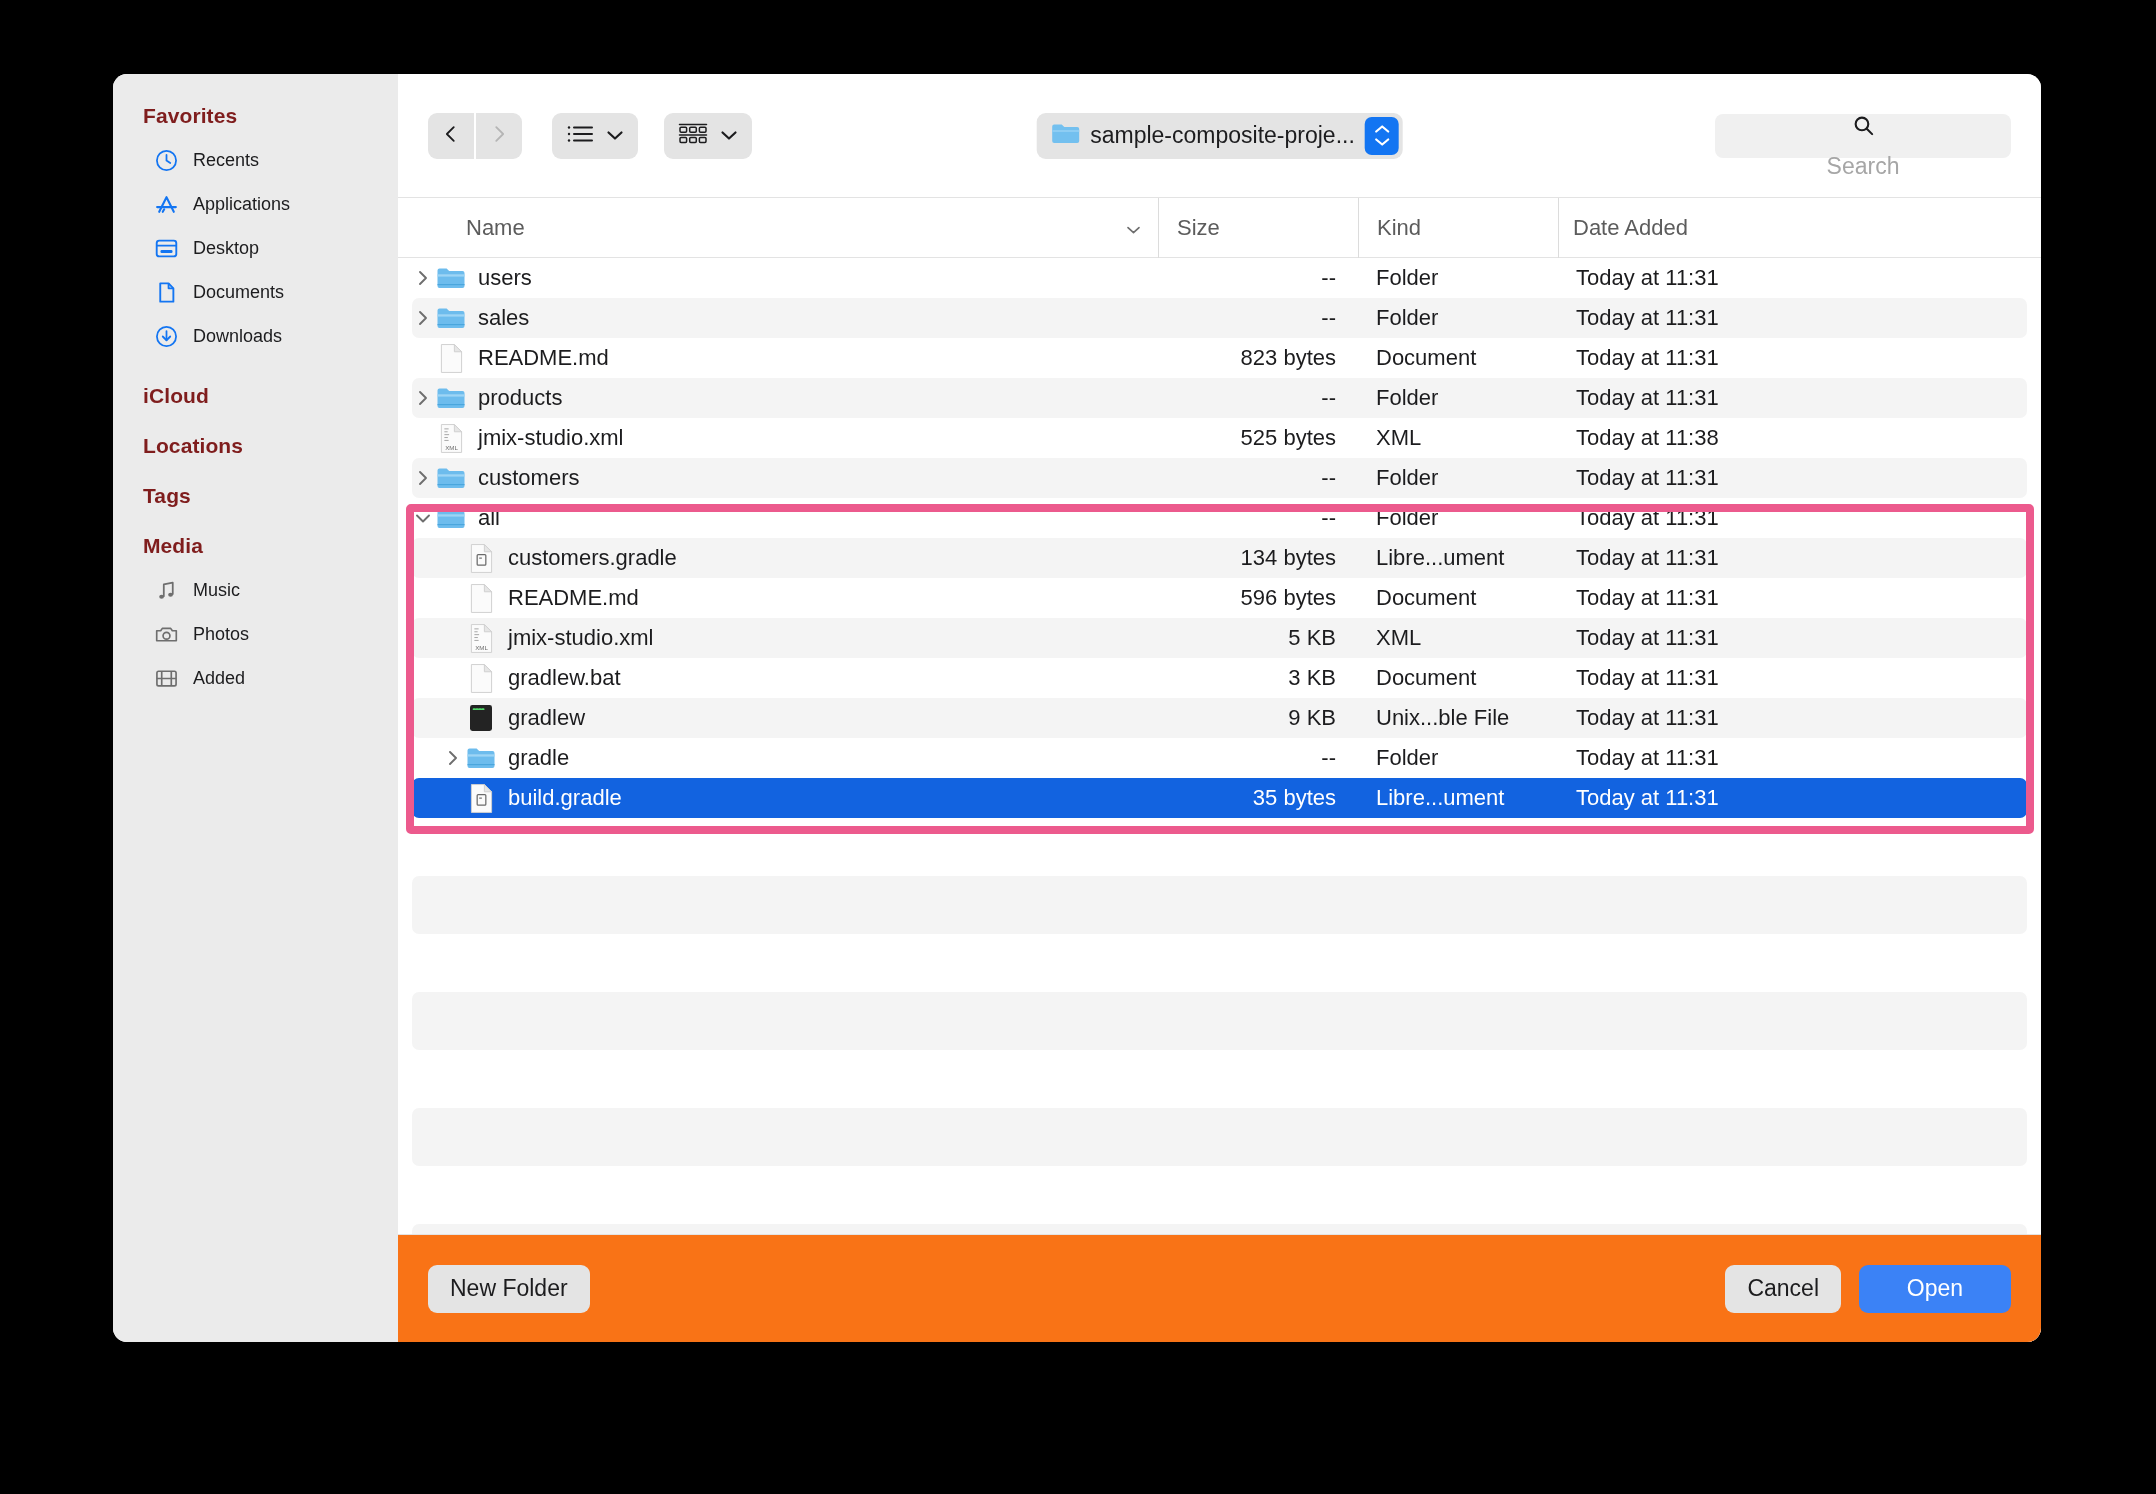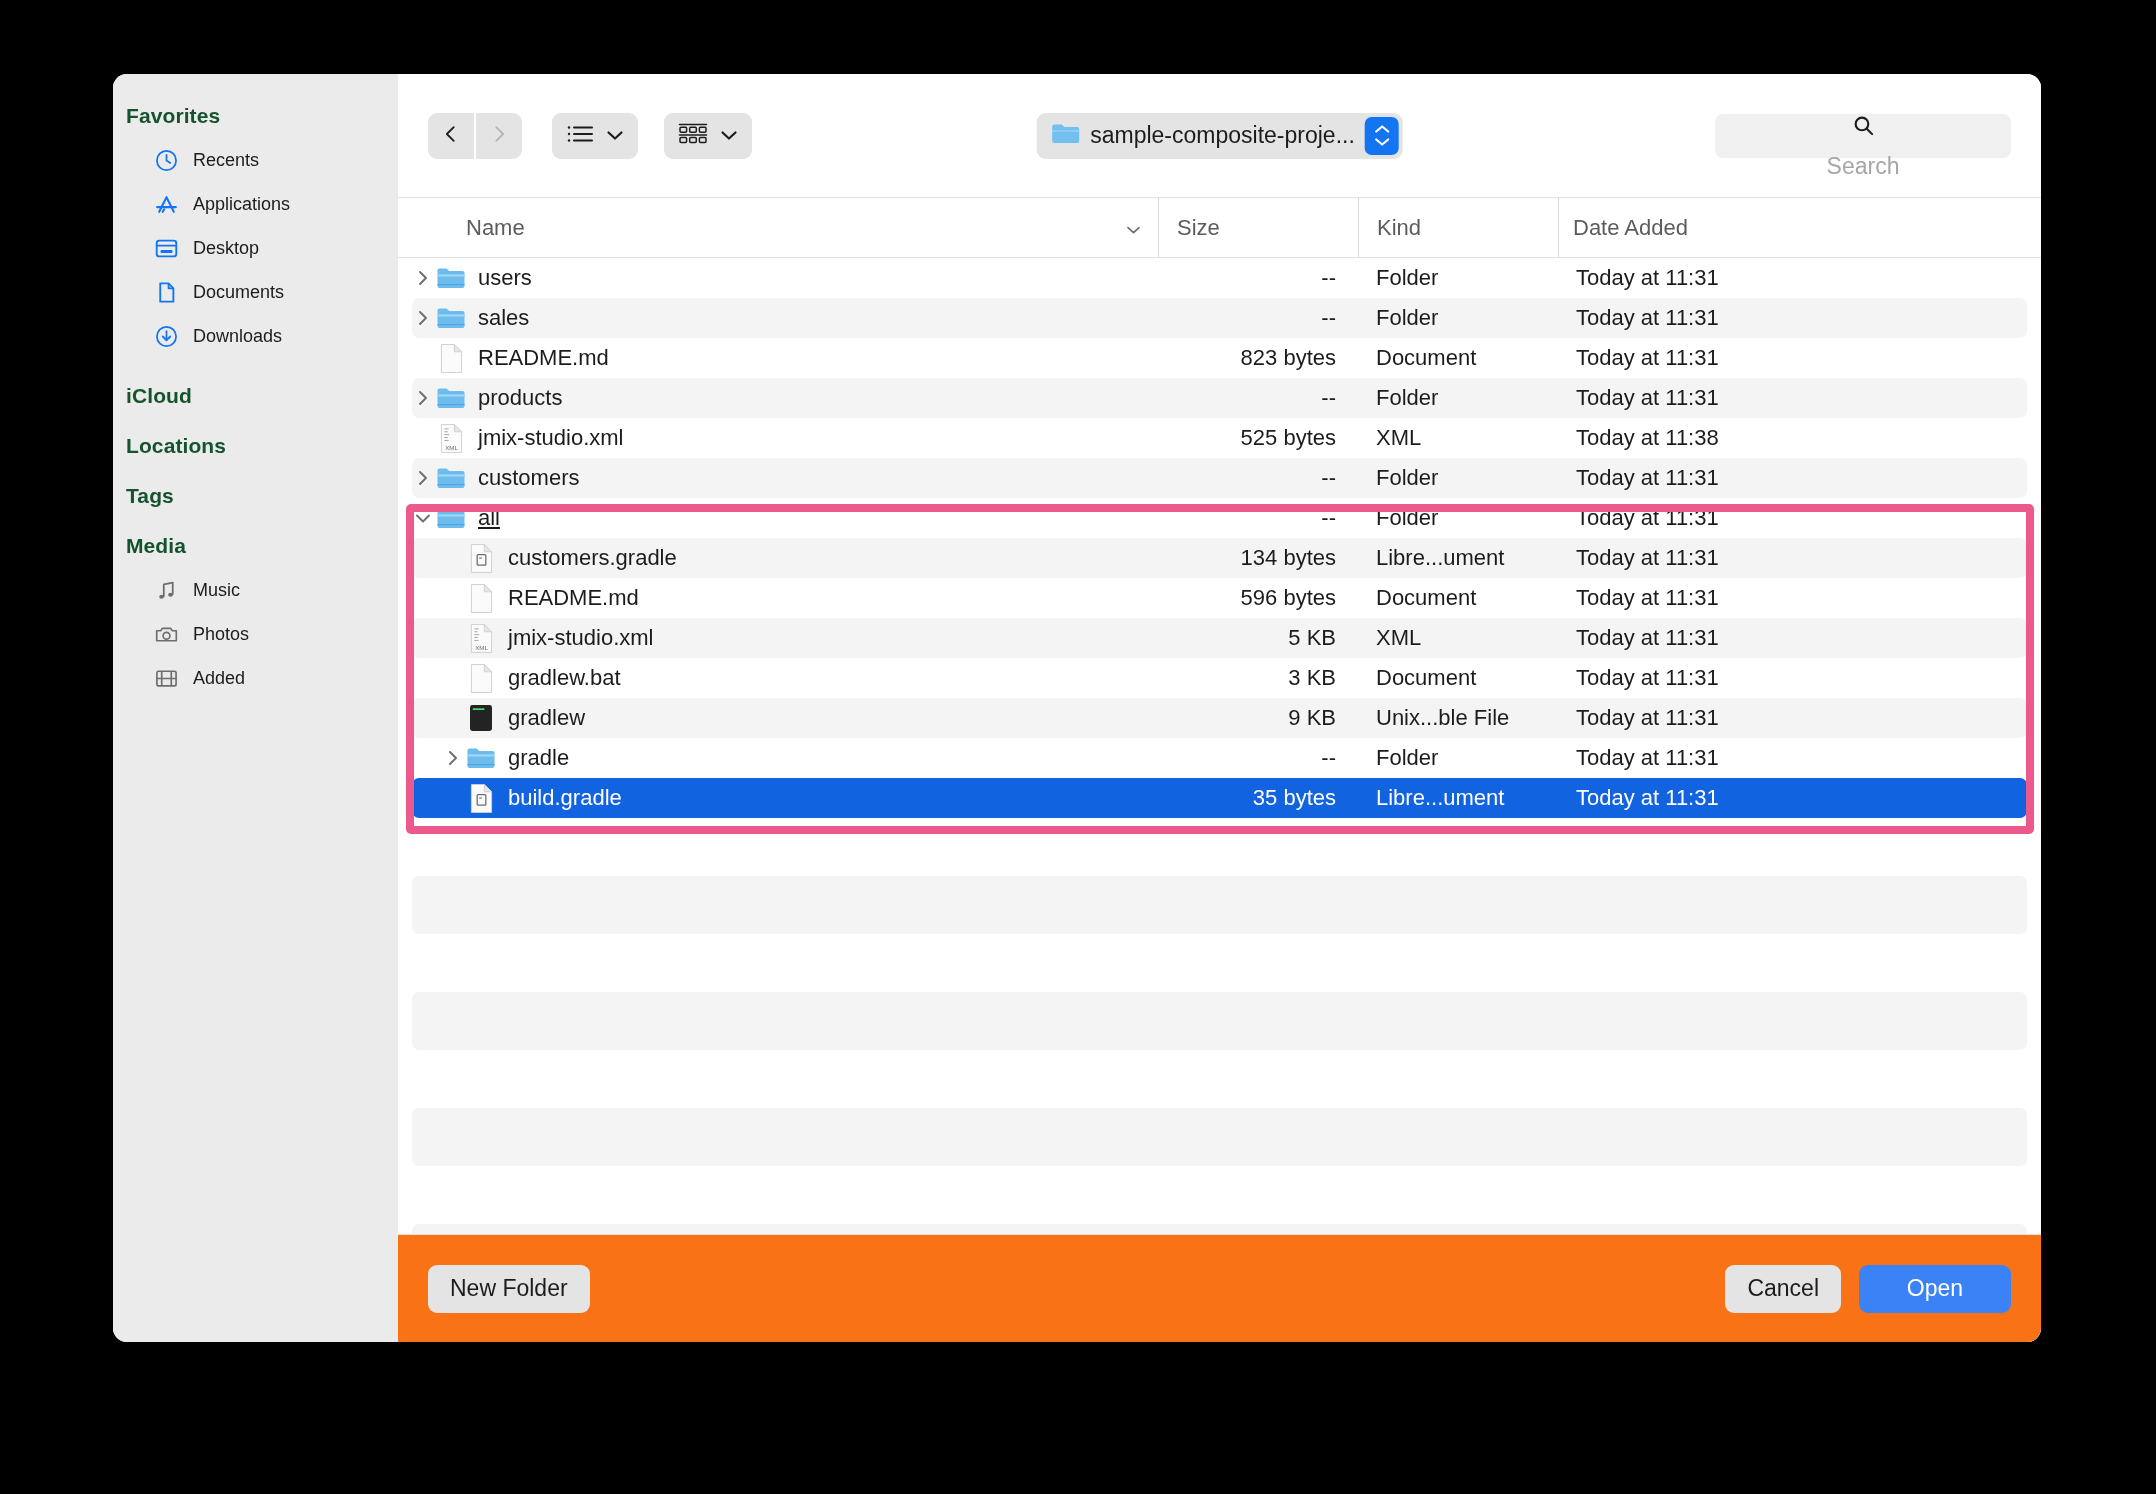--- a/index.html
+++ b/index.html
@@ -37,22 +37,22 @@
   #sidebar {
     width: 285px;
     flex: 0 0 285px;
     background: #ebebeb;
     padding-top: 30px;
     box-sizing: border-box;
   }
   .side-section-title {
     font-size: 21px;
     font-weight: bold;
-    color: #14532d;
-    padding: 0 0 0 13px;
+    color: #7f1d1d;
+    padding: 0 0 0 30px;
     margin-top: 26px;
     margin-bottom: 10px;
     letter-spacing: 0.1px;
   }
   .side-section-title.first { margin-top: 0; }
   .side-item {
     display: flex;
     align-items: center;
     height: 44px;
     padding-left: 28px;
@@ -639,21 +639,21 @@
                 </svg>
               </span>
               <span class="fname">customers</span>
             </div>
             <div class="cell cell-size">--</div>
             <div class="cell cell-kind">Folder</div>
             <div class="cell cell-date">Today at 11:31</div>
           </div>
           <div class="row">
             <div class="rowbg"></div>
-            <div class="cell cell-name" style="padding-left: 12px; text-decoration: underline;">
+            <div class="cell cell-name" style="padding-left: 12px;">
               <span class="disclosure">
                 <svg width="20" height="14" viewBox="0 0 20 14" fill="none" stroke="#6e6e6e" stroke-width="1.9" stroke-linecap="round" stroke-linejoin="round">
                   <path d="M4 4.5 L10 10.5 L16 4.5"></path>
                 </svg>
               </span>
               <span class="ficon">
                 <svg width="30" height="26" viewBox="0 0 30 26" fill="none">
                   <path d="M1.5 5.5 a2 2 0 0 1 2-2 H10.6 l2.6 2.6 H26.5 a2 2 0 0 1 2 2 V21 a2 2 0 0 1 -2 2 H3.5 a2 2 0 0 1 -2 -2 Z" fill="#6dbced"></path>
                   <path d="M1.5 9.3 H28.5 V11.6 H1.5 Z" fill="#9ed5f5"></path>
                   <path d="M1.5 19 H28.5 V20.2 H1.5 Z" fill="#4aa6dd"></path>

